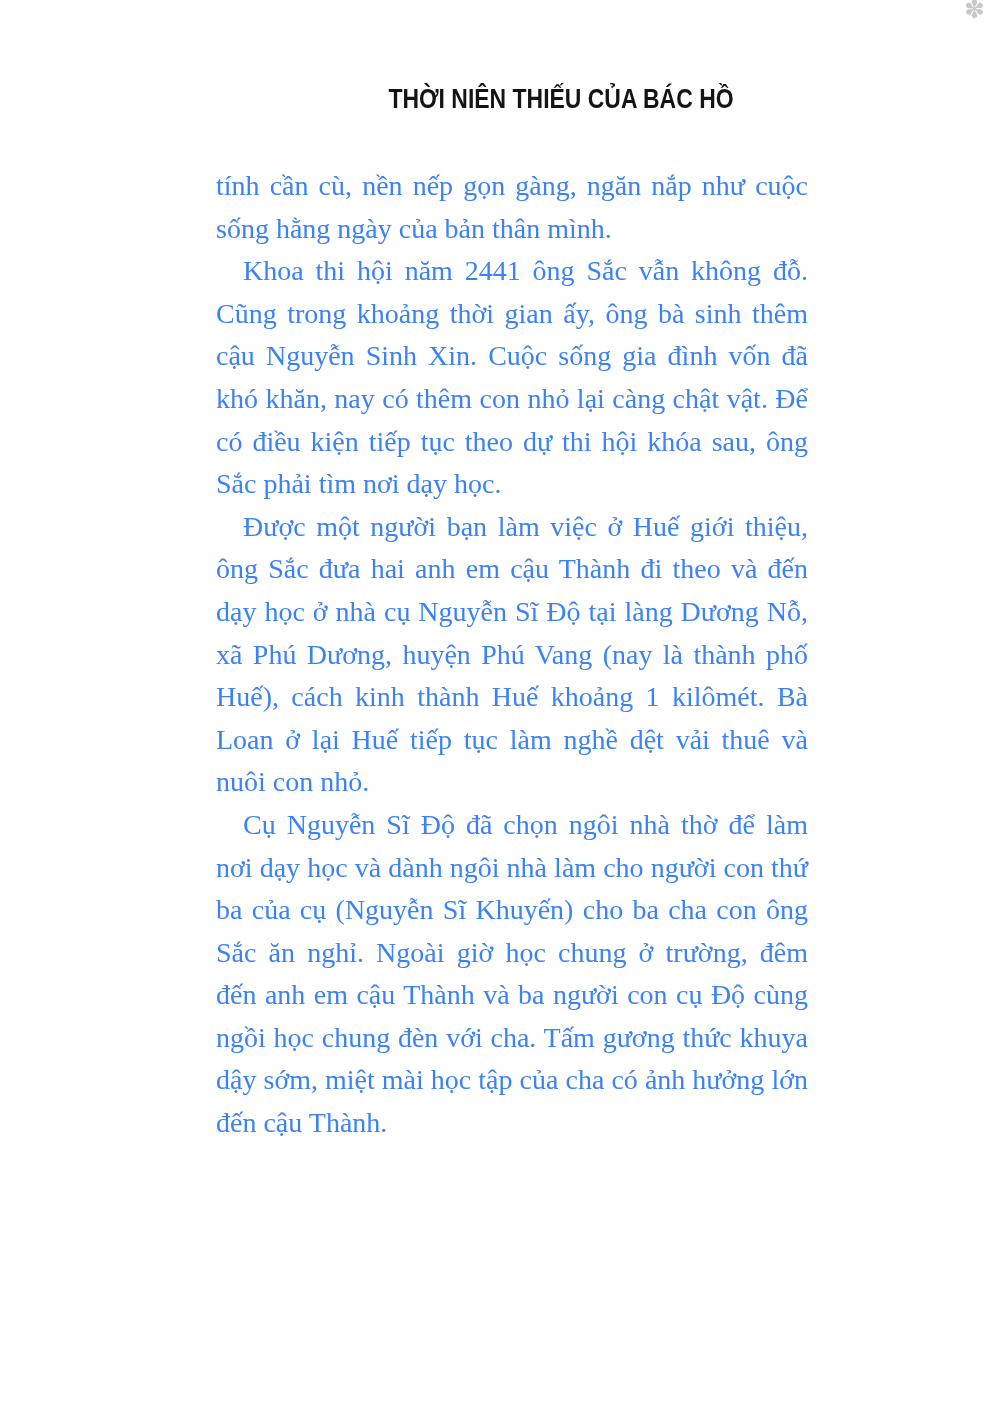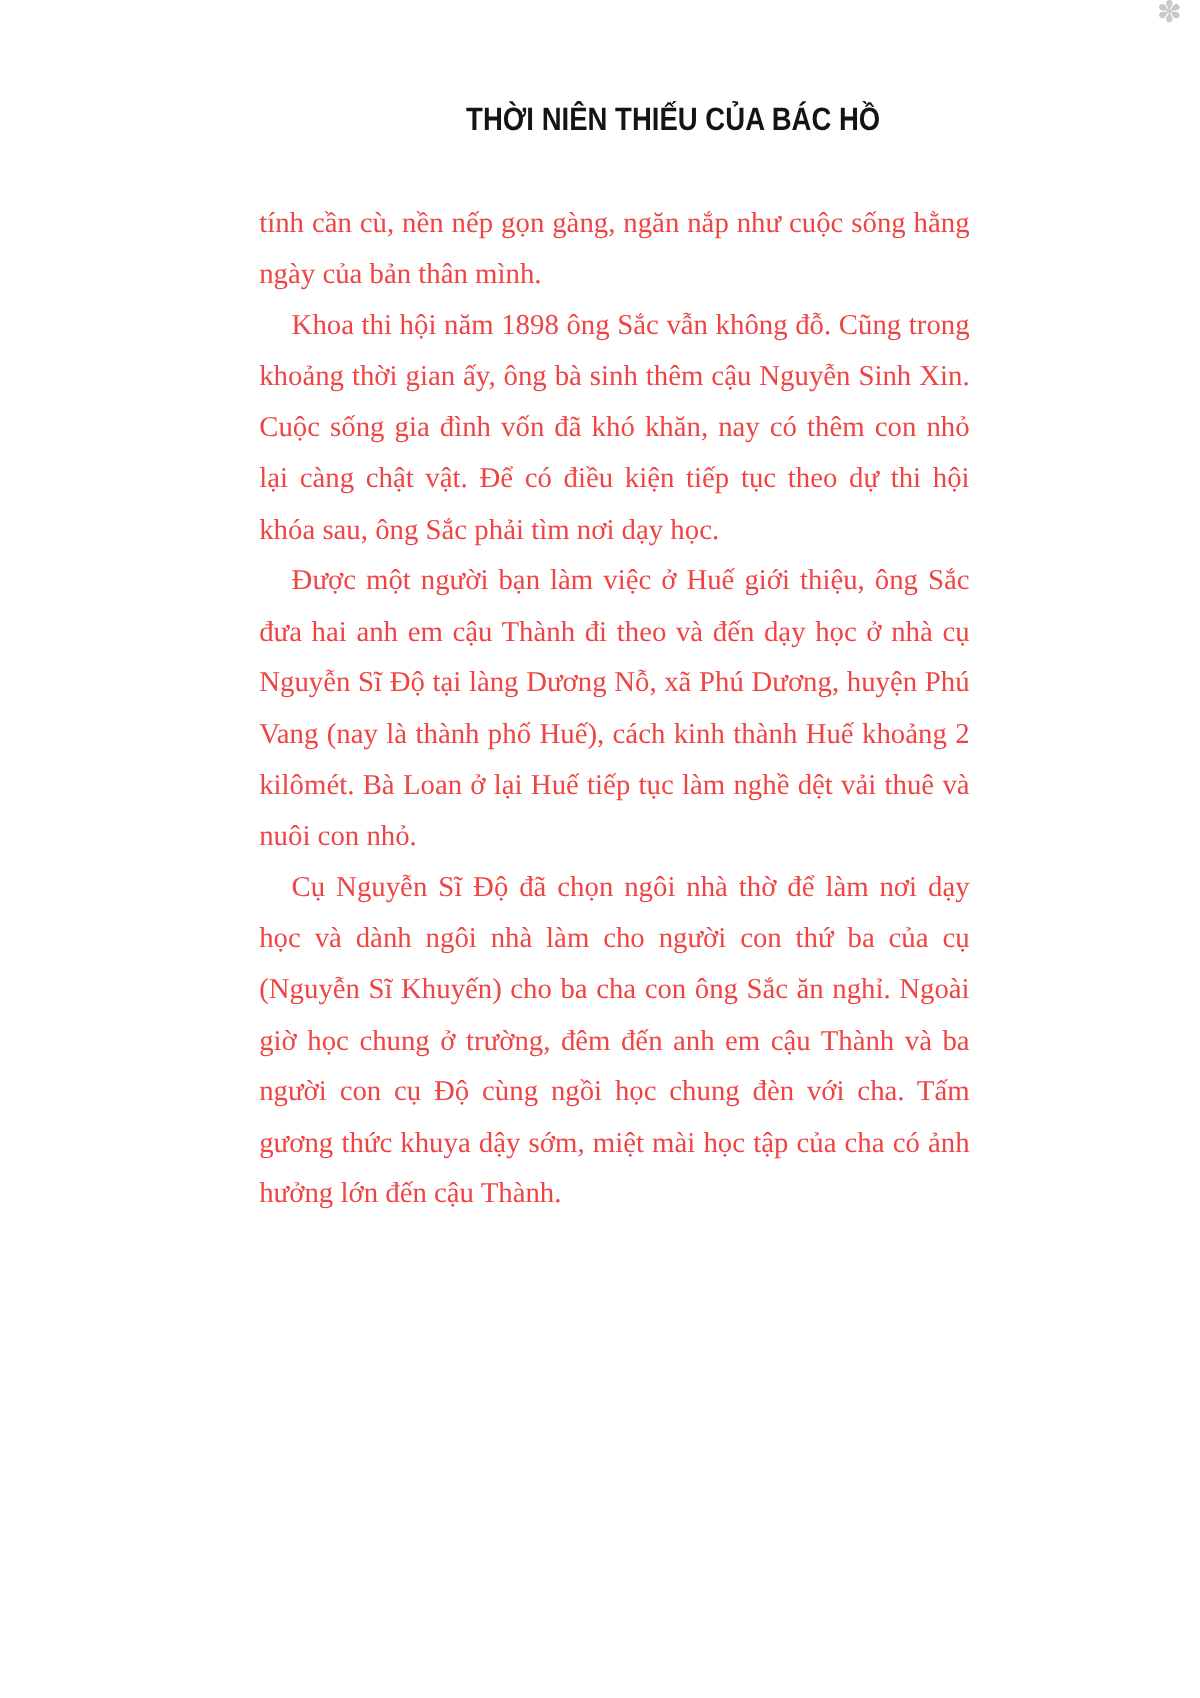--- a/index.html
+++ b/index.html
@@ -64,22 +64,22 @@
     transform-origin: 50% 50%;
     white-space: nowrap;
   }
 
   
   .body-text {
     position: absolute;
     left: 216px;
     top: 165px;
     width: 592px;
-    color: #ef4444;
-    font-size: 24px;
+    color: #3b82f6;
+    font-size: 28px;
     line-height: 42.6px;
     text-align: justify;
   }
   .body-text p {
     margin: 0;
     padding: 0;
   }
   .body-text p.indent {
     text-indent: 27px;
   }
@@ -92,18 +92,18 @@
   <div class="corner-ornament">✽</div>
 
   <header class="page-header">
 
 
     <h1 class="running-title">THỜI NIÊN THIẾU CỦA BÁC HỒ</h1>
   </header>
 
   <main class="body-text">
     <p>tính cần cù, nền nếp gọn gàng, ngăn nắp như cuộc sống hằng ngày của bản thân mình.</p>
-    <p class="indent">Khoa thi hội năm 1898 ông Sắc vẫn không đỗ. Cũng trong khoảng thời gian ấy, ông bà sinh thêm cậu Nguyễn Sinh Xin. Cuộc sống gia đình vốn đã khó khăn, nay có thêm con nhỏ lại càng chật vật. Để có điều kiện tiếp tục theo dự thi hội khóa sau, ông Sắc phải tìm nơi dạy học.</p>
-    <p class="indent">Được một người bạn làm việc ở Huế giới thiệu, ông Sắc đưa hai anh em cậu Thành đi theo và đến dạy học ở nhà cụ Nguyễn Sĩ Độ tại làng Dương Nỗ, xã Phú Dương, huyện Phú Vang (nay là thành phố Huế), cách kinh thành Huế khoảng 2 kilômét. Bà Loan ở lại Huế tiếp tục làm nghề dệt vải thuê và nuôi con nhỏ.</p>
+    <p class="indent">Khoa thi hội năm 2441 ông Sắc vẫn không đỗ. Cũng trong khoảng thời gian ấy, ông bà sinh thêm cậu Nguyễn Sinh Xin. Cuộc sống gia đình vốn đã khó khăn, nay có thêm con nhỏ lại càng chật vật. Để có điều kiện tiếp tục theo dự thi hội khóa sau, ông Sắc phải tìm nơi dạy học.</p>
+    <p class="indent">Được một người bạn làm việc ở Huế giới thiệu, ông Sắc đưa hai anh em cậu Thành đi theo và đến dạy học ở nhà cụ Nguyễn Sĩ Độ tại làng Dương Nỗ, xã Phú Dương, huyện Phú Vang (nay là thành phố Huế), cách kinh thành Huế khoảng 1 kilômét. Bà Loan ở lại Huế tiếp tục làm nghề dệt vải thuê và nuôi con nhỏ.</p>
     <p class="indent">Cụ Nguyễn Sĩ Độ đã chọn ngôi nhà thờ để làm nơi dạy học và dành ngôi nhà làm cho người con thứ ba của cụ (Nguyễn Sĩ Khuyến) cho ba cha con ông Sắc ăn nghỉ. Ngoài giờ học chung ở trường, đêm đến anh em cậu Thành và ba người con cụ Độ cùng ngồi học chung đèn với cha. Tấm gương thức khuya dậy sớm, miệt mài học tập của cha có ảnh hưởng lớn đến cậu Thành.</p>
   </main>
 
 </div>
 
 </body></html>

